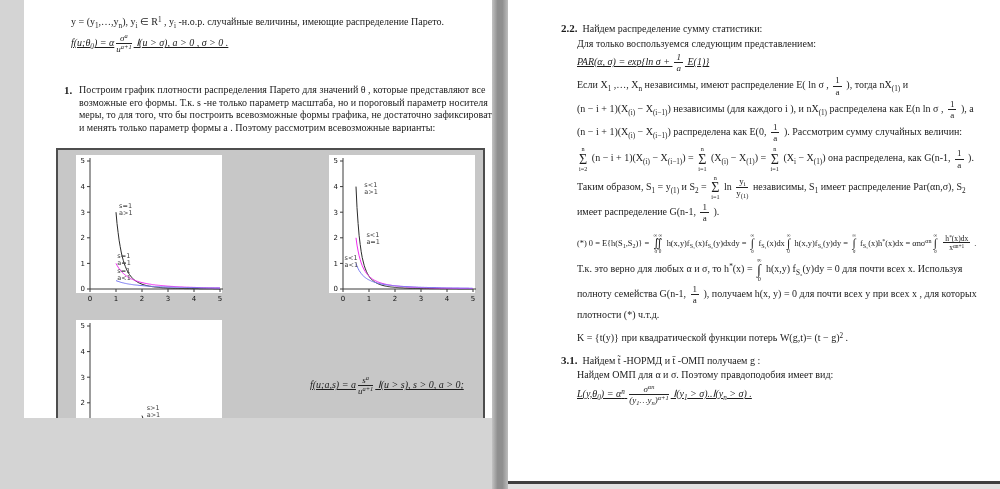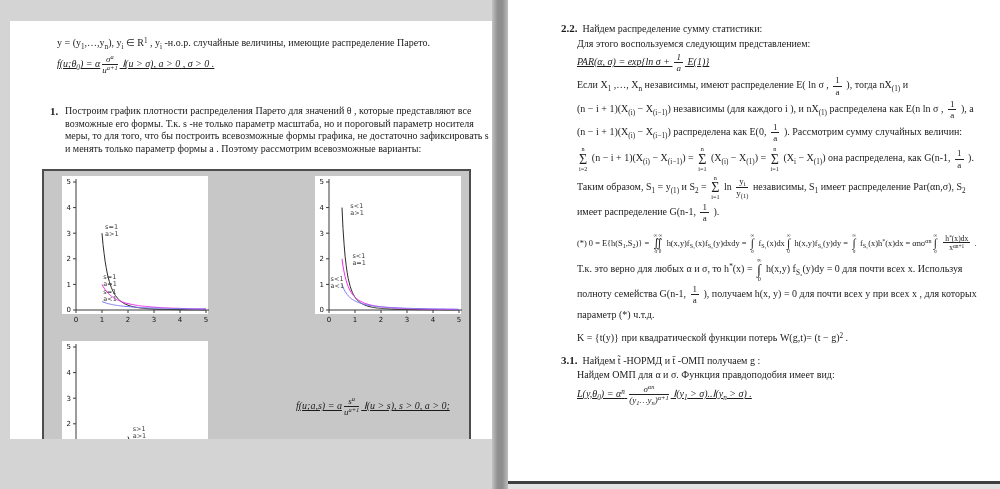--- a/index.html
+++ b/index.html
@@ -3,21 +3,21 @@
 <meta charset="utf-8">
 <style>
   html,body{margin:0;padding:0;}
   body{
     width:1000px;height:489px;position:relative;overflow:hidden;
     background:#d4d4d4;
     font-family:"Liberation Serif", serif;
     color:#1b1b1b;font-size:10px;
   }
   .page{position:absolute;top:0;background:#ffffff;overflow:hidden;}
-  .page.left{left:10px;width:482px;height:418px;margin-top:21px;}
+  .page.left{left:24px;width:482px;height:418px;}
   .page.right{left:508px;width:492px;height:481px;}
   .page-gap{position:absolute;left:492px;top:0;width:16px;height:489px;
     background:linear-gradient(90deg,#c3c3c3,#8f8f8f 35%,#8f8f8f 65%,#bdbdbd);}
   .bottom-edge{position:absolute;left:508px;top:481px;width:492px;height:3px;background:#3f3f3f;}
   .bottom-under{position:absolute;left:508px;top:484px;width:492px;height:5px;background:#e2e2e2;}
 
   
   .lp-line1{position:absolute;left:47px;top:16px;width:430px;}
   .lp-line2{position:absolute;left:47px;top:34px;width:430px;}
   .item1{position:absolute;left:40px;top:84px;width:430px;padding-left:15px;line-height:12.6px;}
@@ -171,21 +171,21 @@
 <div class="page-gap"></div>
 
 <div class="page right">
   <div class="right-content">
 
     <div class="sec">
       <div class="shead">
         <b class="num">2.2.</b><span>Найдем распределение сумму статистики:</span>
       </div>
       <div class="lines">
-          <div>Для этого воспользуемся следующим представлением:</div>
+          <div>Для только воспользуемся следующим представлением:</div>
           <div><i>PAR(α, σ) = exp{ln σ + <span class="fr"><span class="fn">1</span><span class="fd">a</span></span> E(1)}</i></div>
           <div>Если X<sub>1</sub> ,…, X<sub>n</sub>  независимы, имеют распределение E( ln σ , <span class="fr"><span class="fn">1</span><span class="fd">a</span></span> ), тогда  nX<sub>(1)</sub>  и</div>
           <div>(n − i + 1)(X<sub>(i)</sub> − X<sub>(i−1)</sub>)  независимы (для каждого i ), и  nX<sub>(1)</sub>  распределена как E(n ln σ , <span class="fr"><span class="fn">1</span><span class="fd">a</span></span> ), а</div>
           <div>(n − i + 1)(X<sub>(i)</sub> − X<sub>(i−1)</sub>)  распределена как E(0, <span class="fr"><span class="fn">1</span><span class="fd">a</span></span> ). Рассмотрим сумму случайных величин:</div>
           <div><span class="bigop">
               <span class="t">n</span>
               <span class="o">Σ</span>
               <span class="b">i=2</span>
             </span> (n − i + 1)(X<sub>(i)</sub> − X<sub>(i−1)</sub>) = <span class="bigop">
               <span class="t">n</span>
@@ -227,36 +227,36 @@
               <span class="t">∞</span>
               <span class="o">∫</span>
               <span class="b">σ</span>
             </span> <span class="fr"><span class="fn">h<sup>*</sup>(x)dx</span><span class="fd">x<sup>αn+1</sup></span></span> .</div>
           <div>Т.к. это верно для любых  α и σ, то  h<sup>*</sup>(x) = <span class="bigop">
               <span class="t">∞</span>
               <span class="o">∫</span>
               <span class="b">0</span>
             </span> h(x,y) f<sub>S₂</sub>(y)dy = 0  для почти всех x. Используя</div>
           <div>полноту семейства G(n-1, <span class="fr"><span class="fn">1</span><span class="fd">a</span></span> ), получаем h(x, y) = 0 для почти всех  y  при всех  x , для которых</div>
-          <div>параметр  (*) ч.т.д.</div>
+          <div>плотности  (*) ч.т.д.</div>
         </div>
     </div>
 
     <div class="sec">
       <div class="lines">
           <div>K = {t(y)}  при квадратической функции потерь W(g,t)= (t − g)<sup>2</sup> .</div>
         </div>
     </div>
 
     <div class="sec">
       <div class="shead">
         <b class="num">3.1.</b><span>Найдем  t̃  -НОРМД и  t̄  -ОМП получаем  g :</span>
       </div>
       <div class="lines">
-          <div>Найдем ОМП для α и σ. Функция правдоподобия имеет вид:</div>
+          <div>Найдем ОМП для α и σ. Поэтому правдоподобия имеет вид:</div>
           <div><i>L(y,θ<sub>0</sub>) = α<sup>n</sup> <span class="fr"><span class="fn">σ<sup>αn</sup></span><span class="fd">(y<sub>1</sub>…y<sub>n</sub>)<sup>α+1</sup></span></span> Ⅰ(y<sub>1</sub> &gt; σ)..Ⅰ(y<sub>n</sub> &gt; σ) .</i></div>
         </div>
     </div>
 
   </div>
 </div>
 
 <div class="bottom-edge"></div>
 <div class="bottom-under"></div>
 

